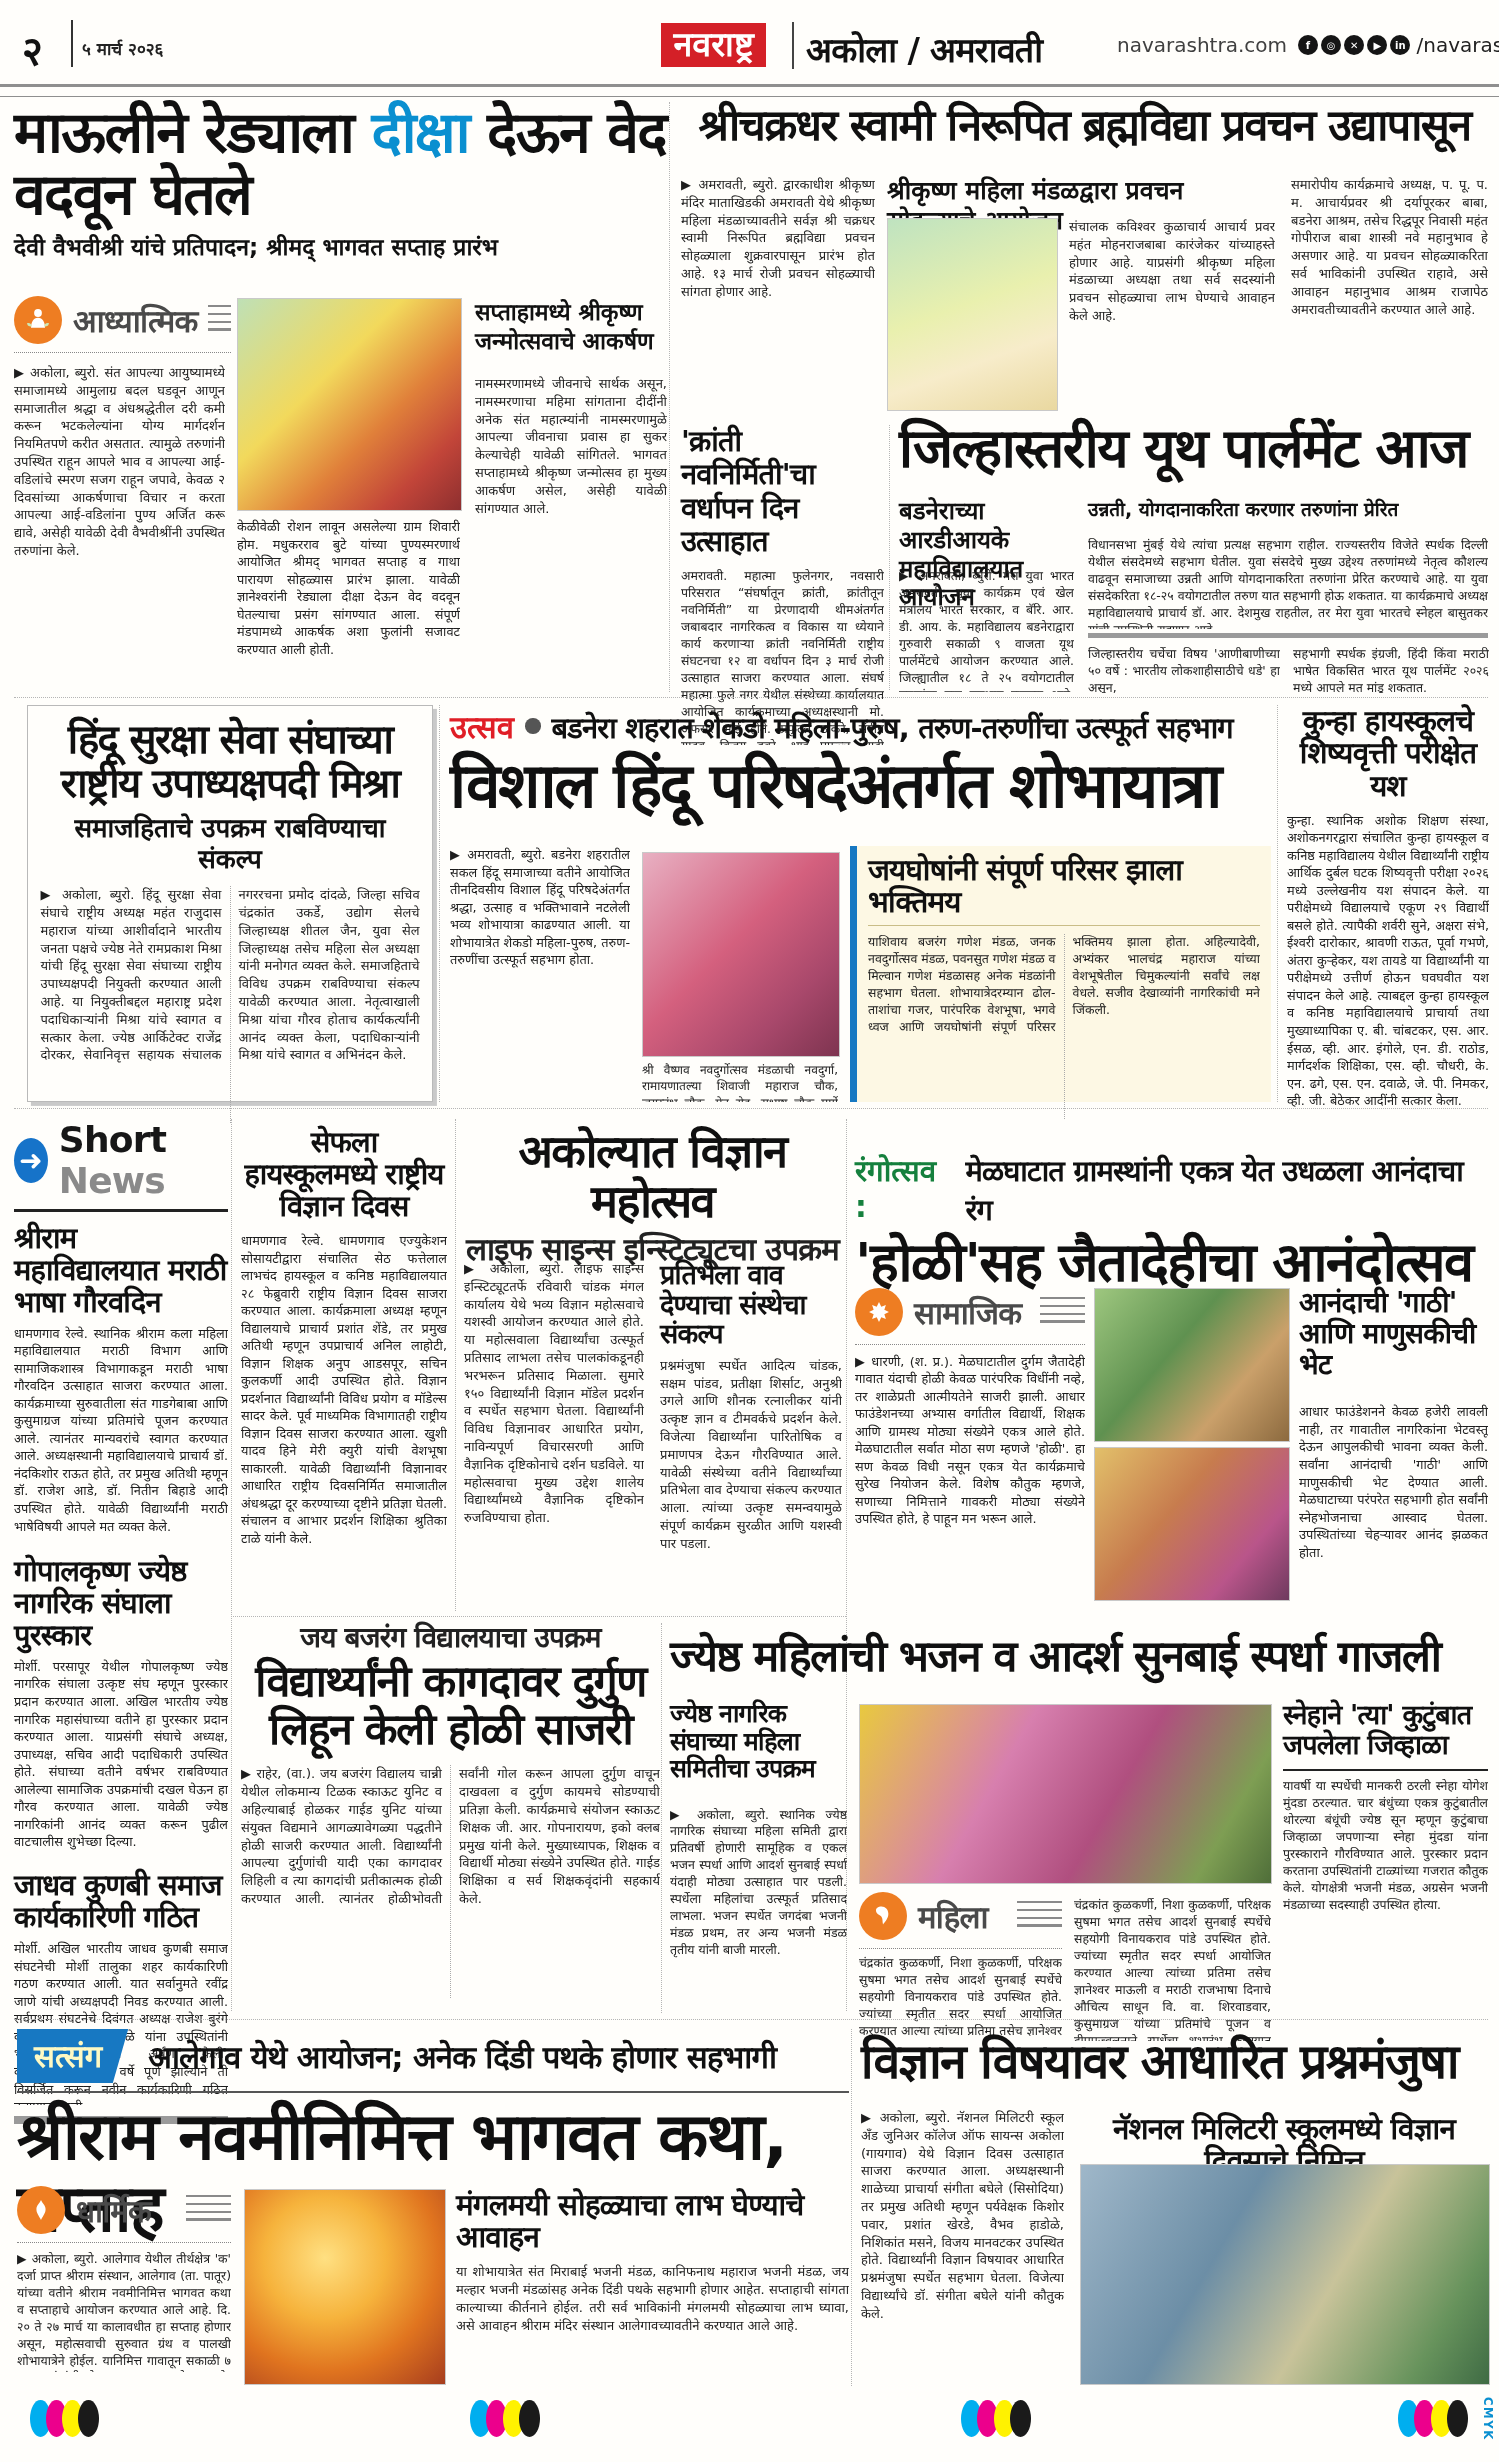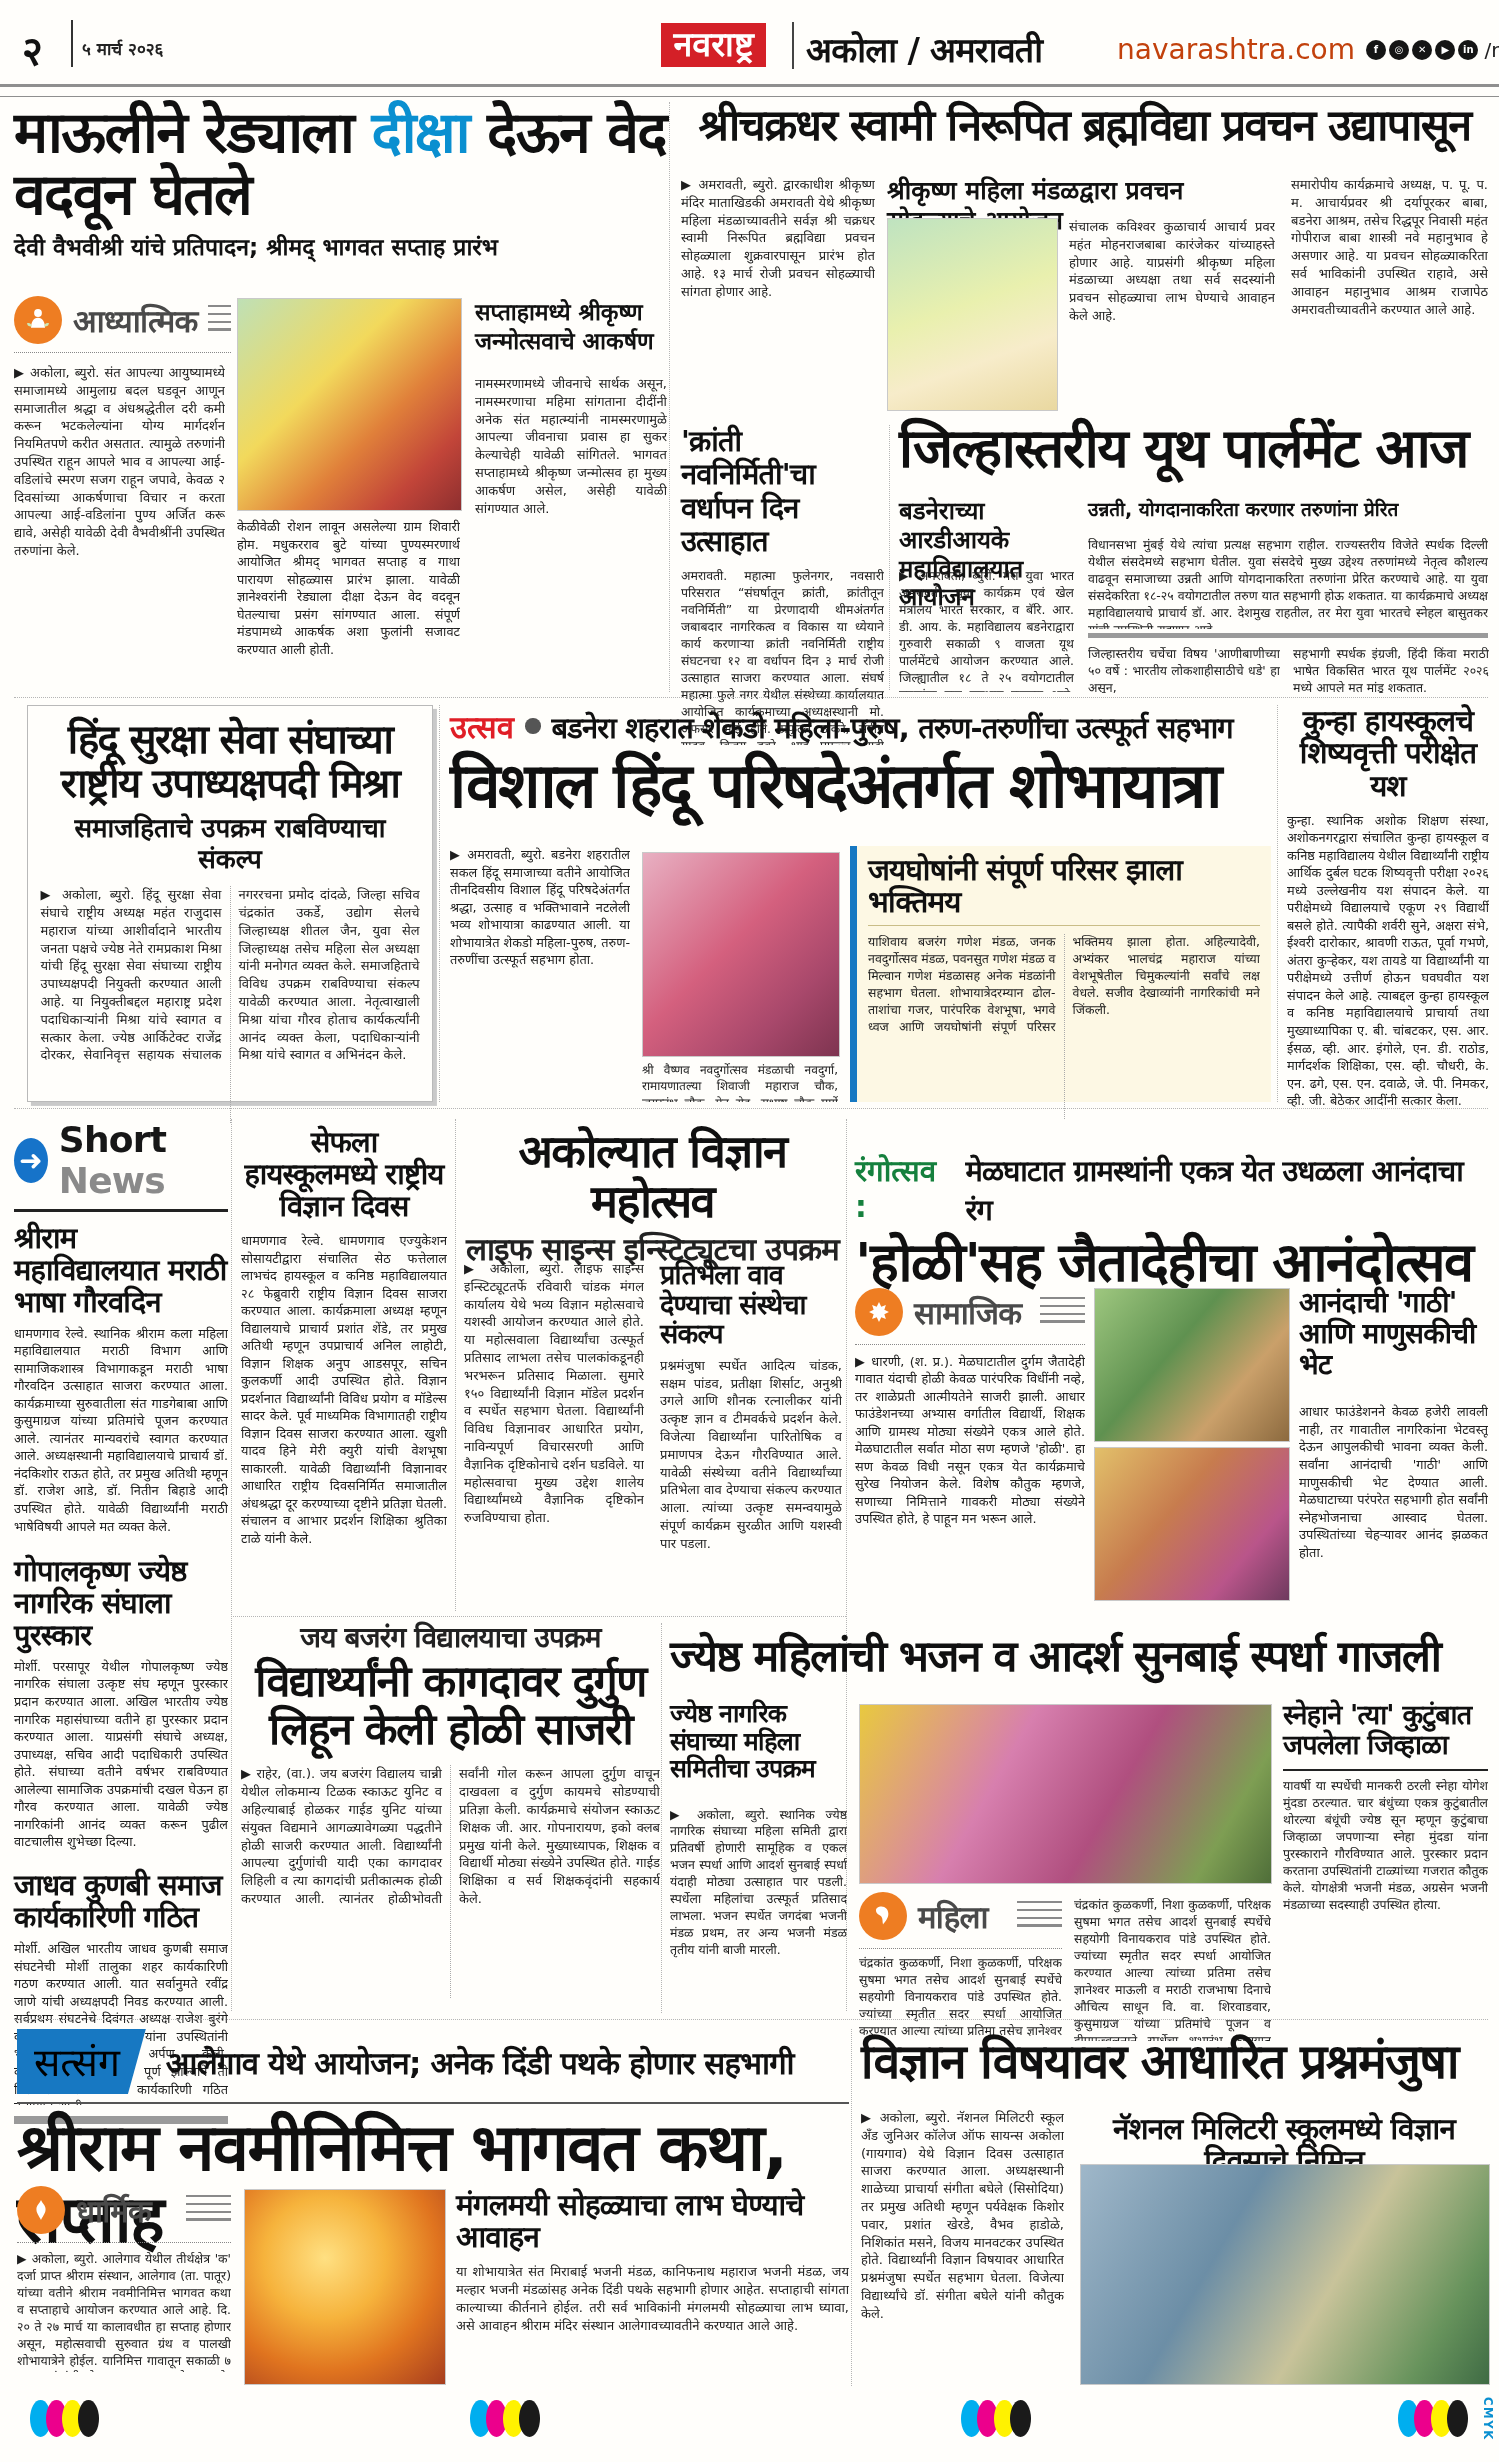--- a/index.html
+++ b/index.html
@@ -32,21 +32,21 @@
 <div id="page">
 
   <div class="abs" style="left:0;top:0;width:1499px;height:85px">
     <div class="abs" style="left:22px;top:22px;font-size:40px;font-weight:bold;color:#111;font-family:'DejaVu Serif',serif">२</div>
     <div class="abs" style="left:71px;top:20px;width:1.6px;height:47px;background:#333"></div>
     <div class="abs" style="left:82px;top:37px;font-size:17px;font-weight:bold;color:#222">५ मार्च २०२६</div>
     <div class="abs" style="left:661px;top:23px;background:#d42027;color:#fff;font-size:34px;font-weight:bold;padding:3.1px 12.4px;line-height:1.1">नवराष्ट्र</div>
     <div class="abs" style="left:792px;top:22px;width:2.3px;height:47px;background:#444"></div>
     <div class="abs" style="left:806px;top:26px;font-size:34px;font-weight:bold;color:#111;letter-spacing:-0.8px">अकोला / अमरावती</div>
     <div class="abs" style="left:1117px;top:33px;display:flex;align-items:center">
-      <span style="font-size:28px;color:#c2410c">navarashtra.com</span>
+      <span style="font-size:20px;color:#404040">navarashtra.com</span>
       <span class="soc" style="margin-left:11px">f</span>
       <span class="soc">◎</span>
       <span class="soc">✕</span>
       <span class="soc">▶</span>
       <span class="soc">in</span>
       <span style="font-size:20px;color:#222;margin-left:6.2px">/navarashtra</span>
     </div>
   </div>
   <div class="abs" style="left:0;top:84px;width:1499px;height:9.3px;border-top:3.1px solid #8f8f8f;border-bottom:1.6px solid #8f8f8f"></div>
 
@@ -234,21 +234,21 @@
     <div class="abs" style="left:613px;top:67px;width:205px">
       <div class="hl" style="font-size:27px">स्नेहाने 'त्या' कुटुंबात जपलेला जिव्हाळा</div>
       <div class="bd" style="margin-top:9.3px;height:233px;overflow:hidden;font-size:12.4px;border-top:2.3px solid #222;padding-top:7.8px">यावर्षी या स्पर्धेची मानकरी ठरली स्नेहा योगेश मुंदडा ठरल्यात. चार बंधुंच्या एकत्र कुटुंबातील थोरल्या बंधूंची ज्येष्ठ सून म्हणून कुटुंबाचा जिव्हाळा जपणाऱ्या स्नेहा मुंदडा यांना पुरस्काराने गौरविण्यात आले. पुरस्कार प्रदान करताना उपस्थितांनी टाळ्यांच्या गजरात कौतुक केले. योगक्षेत्री भजनी मंडळ, अग्रसेन भजनी मंडळाच्या सदस्याही उपस्थित होत्या.</div>
     </div>
   </div>
 
   <div class="abs doth" style="left:14px;top:2019px;width:1474px"></div>
 
   <div class="abs" style="left:17px;top:2029px;width:832px;height:359px">
     <div style="display:flex;align-items:center;gap:20px;border-bottom:2.3px solid #555;padding-bottom:7.8px">
-      <span style="background:#1778c2;color:#000000;font-weight:normal;font-size:39px;padding:4.7px 26px 7.8px 17px;clip-path:polygon(0 0,100% 0,86% 100%,0 100%)">सत्संग</span>
+      <span style="background:#1778c2;color:#fef9c3;font-weight:bold;font-size:31px;padding:4.7px 26px 7.8px 17px;clip-path:polygon(0 0,100% 0,86% 100%,0 100%)">सत्संग</span>
       <span class="kicker" style="font-size:31px;letter-spacing:-0.8px">आलेगाव येथे आयोजन; अनेक दिंडी पथके होणार सहभागी</span>
     </div>
     <div class="hl" style="font-size:65px;letter-spacing:-1.6px;margin-top:7.8px">श्रीराम नवमीनिमित्त भागवत कथा, सप्ताह</div>
     <div class="abs" style="left:0;top:157px;width:214px">
       <div class="seclabel">
         <span class="secicon">
           <svg width="26" height="26" viewBox="0 0 34 34">
               <path d="M17 4c2 5 6 7 6 12s-3 8-6 14c-3-6-6-9-6-14s4-7 6-12z" fill="#fff"></path>
             </svg>
         </span>

